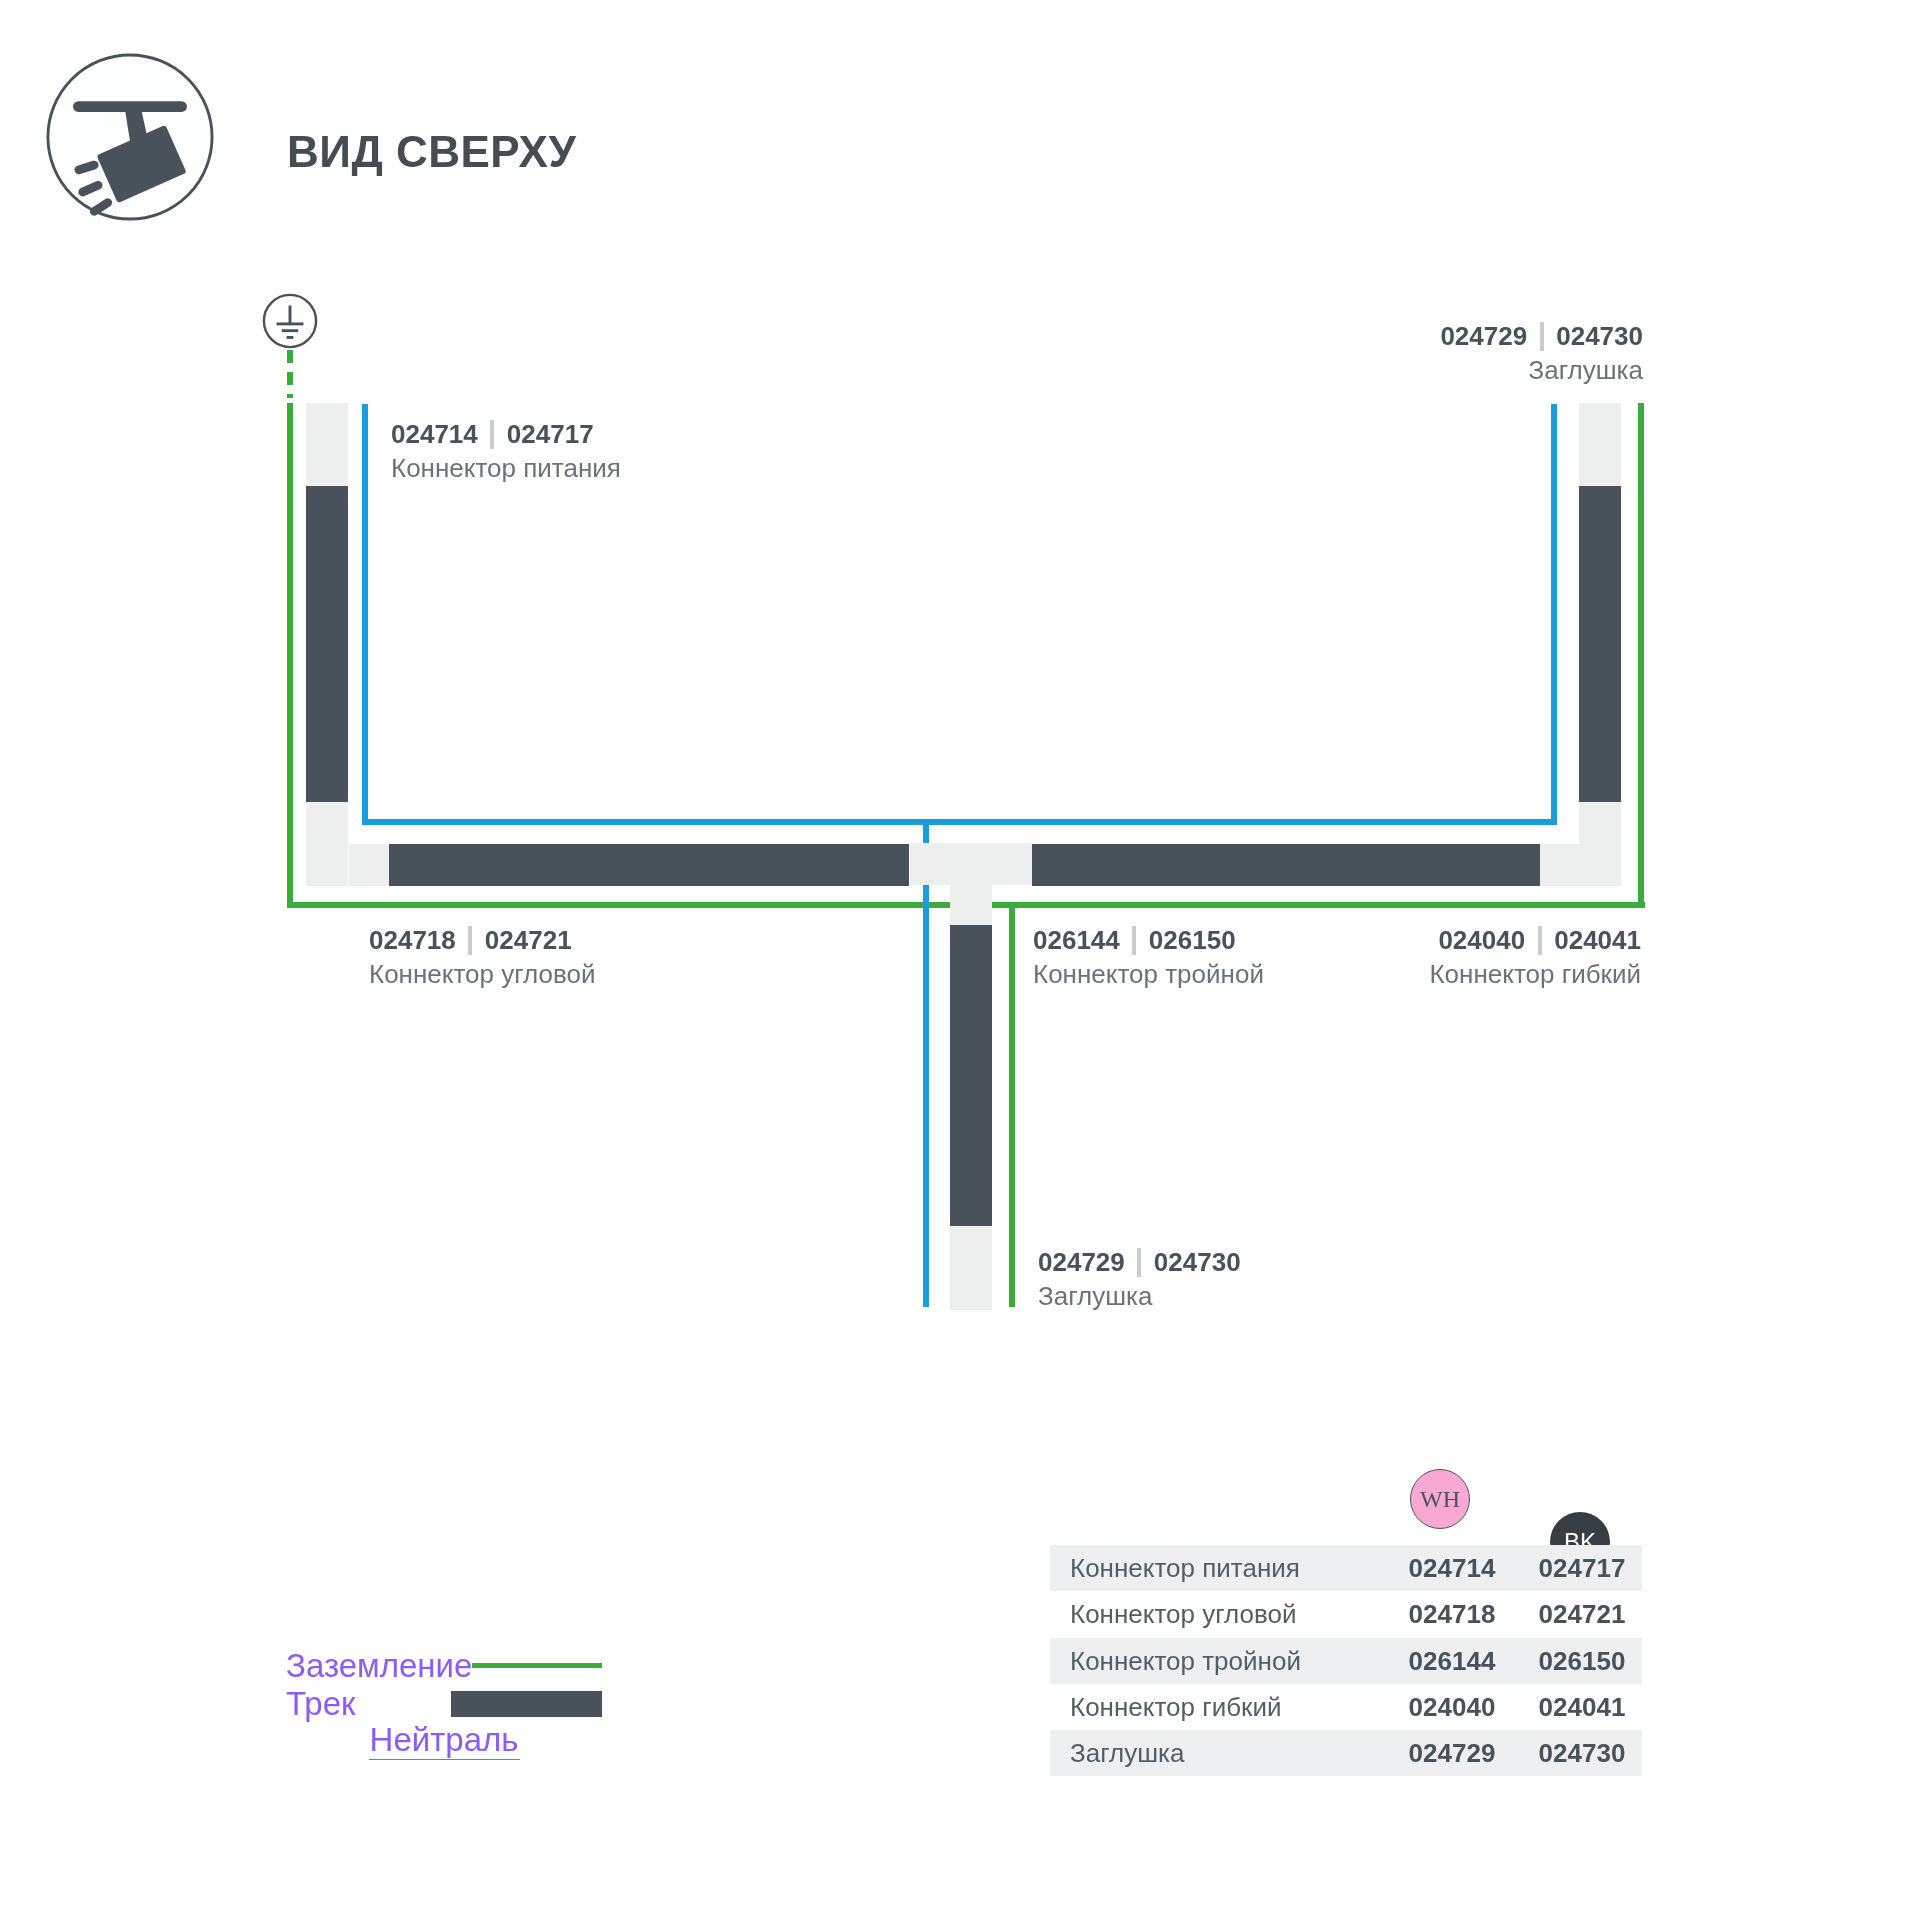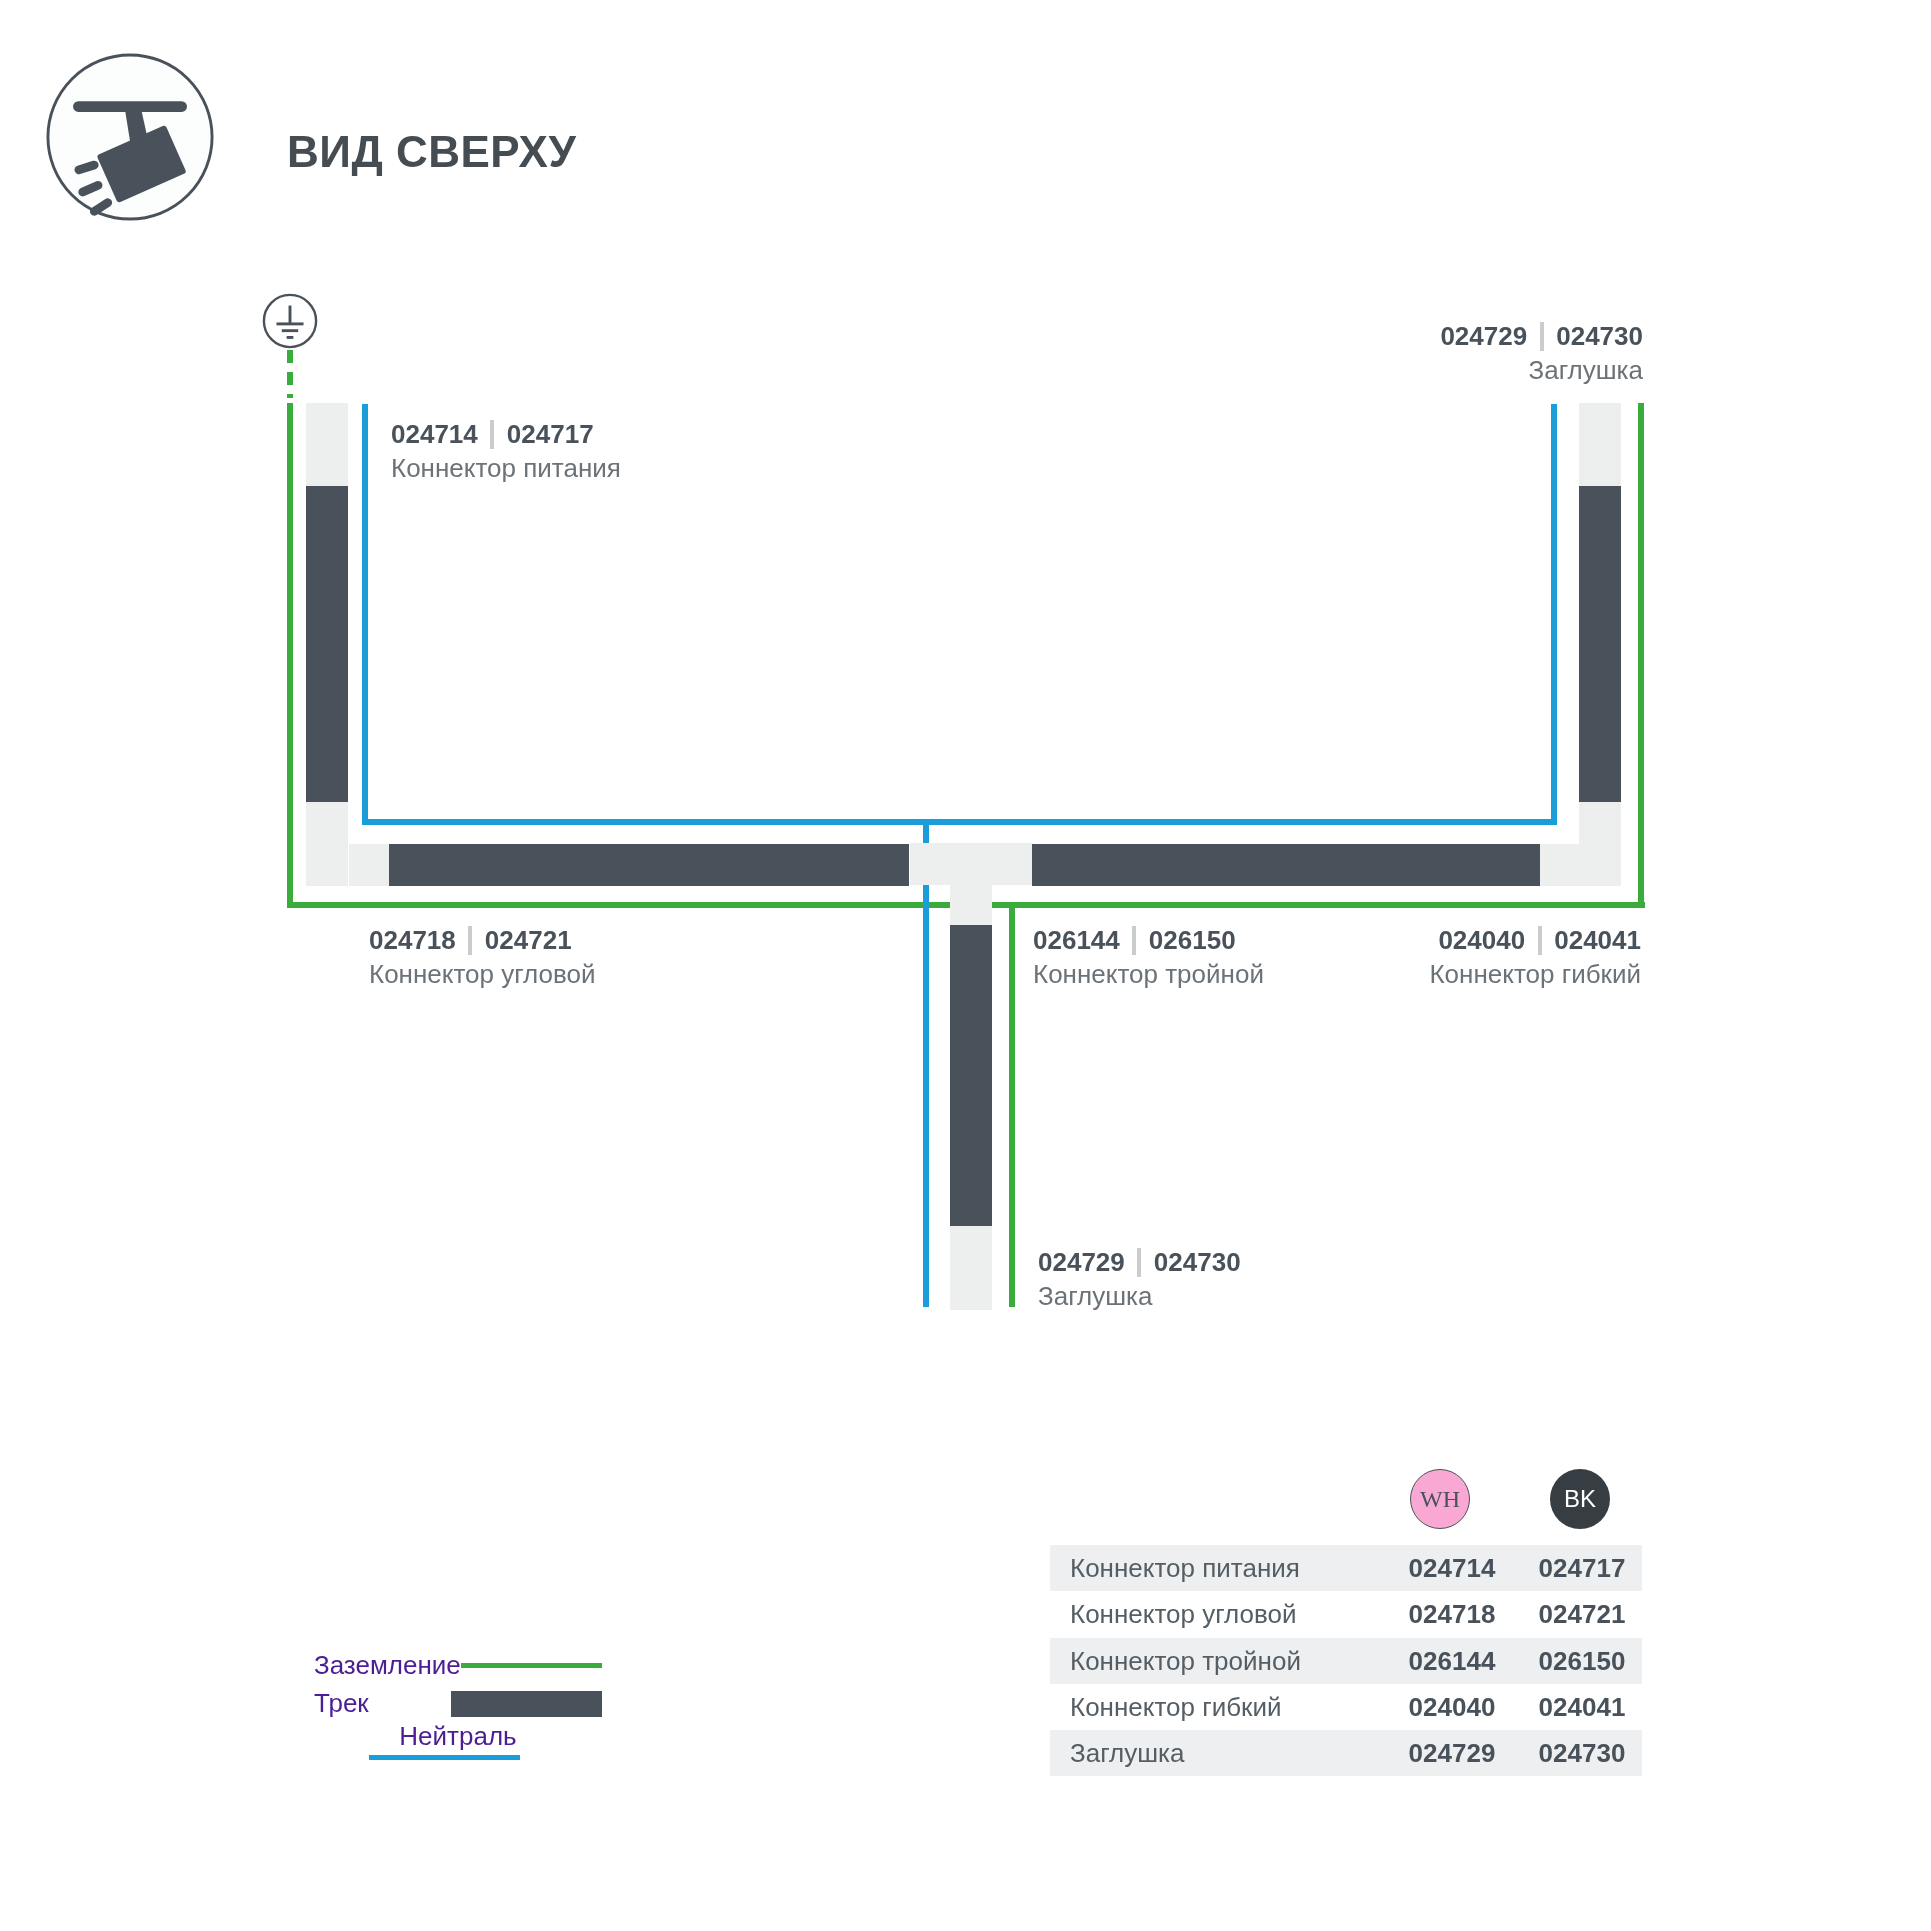--- a/index.html
+++ b/index.html
@@ -60,30 +60,30 @@
   #lbl-triple{left:1033px;top:925px;}
   #lbl-flex{right:290px;top:925px;}
   #lbl-cap-bottom{left:1038px;top:1247px;}
 
   
   .lg-row{position:absolute;left:286px;width:316px;height:39px;display:flex;
         justify-content:space-between;align-items:center;z-index:3;}
   #lg-ground{top:1646px;}
   #lg-track{top:1684px;justify-content:space-between;}
   #lg-neutral{top:1721px;flex-direction:column;}
-  .lg-label{font-size:26px;color:#4c1d95;margin-left:28px;}
+  .lg-label{font-size:33px;color:#8b5cf6;}
   .sw{width:151px;}
   .sw-line{height:4.8px;}
   .sw-track{height:26px;background:#49525a;}
 
   
   .ccircle{position:absolute;width:60px;height:60px;border-radius:50%;display:flex;
         align-items:center;justify-content:center;font-size:24px;z-index:3;box-sizing:border-box;}
   #c-wh{left:1410px;top:1469px;border:1.9px solid #4a535a;color:#49525a;background:#f9a8d4;font-family:Liberation Serif, serif;}
-  #c-bk{left:1550px;top:1469px;background:#363d43;color:#ffffff;}
+  #c-bk{left:1550px;top:1512px;background:#363d43;color:#ffffff;}
   .trow{position:absolute;left:1050px;width:592px;height:46px;z-index:3;}
   .trow.odd{background:#edeff0;}
   #tr0{top:1545px;} #tr1{top:1591px;} #tr2{top:1638px;} #tr3{top:1684px;} #tr4{top:1730px;}
   .tname{display:block;line-height:46px;padding-left:20px;font-size:26px;color:#555e64;}
   .tval{position:absolute;top:0;line-height:46px;width:100px;text-align:center;
         font-weight:bold;font-size:26px;color:#49525a;}
   .tval.wh{left:352px;} .tval.bk{left:482px;}
 </style>
 </head>
 <body>

